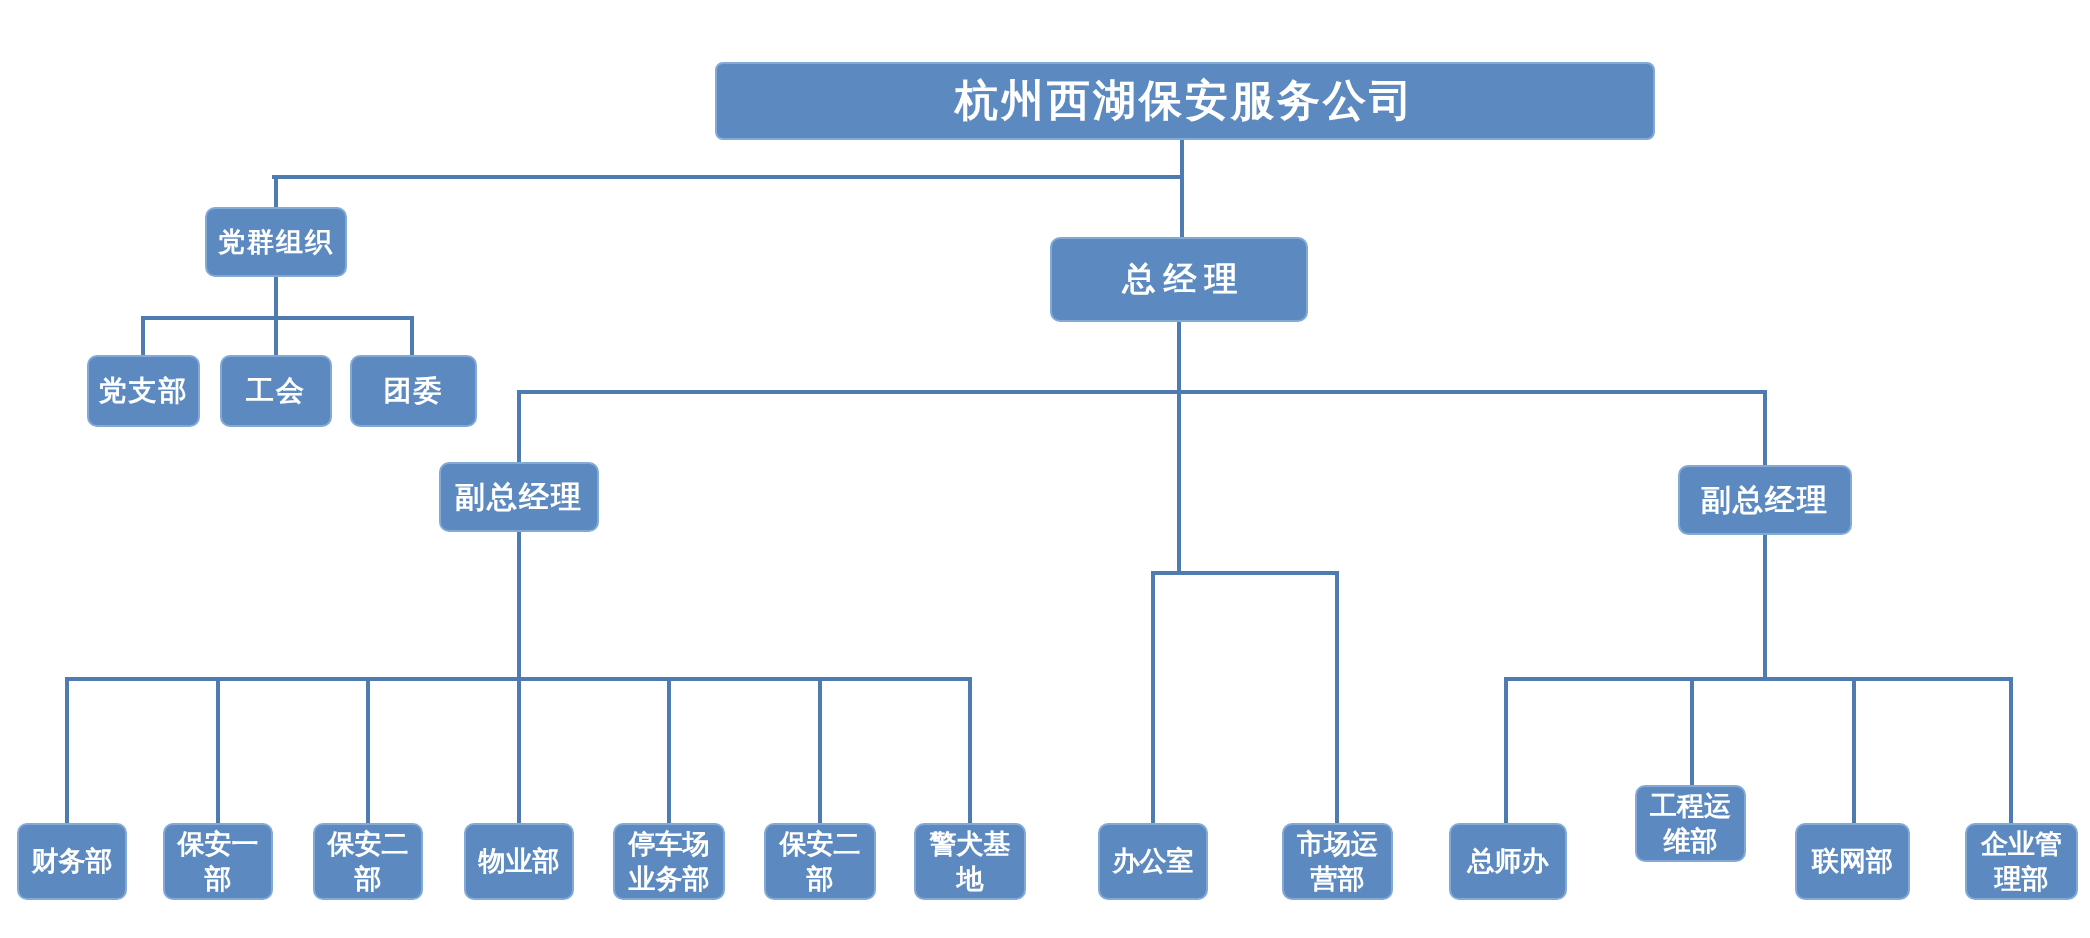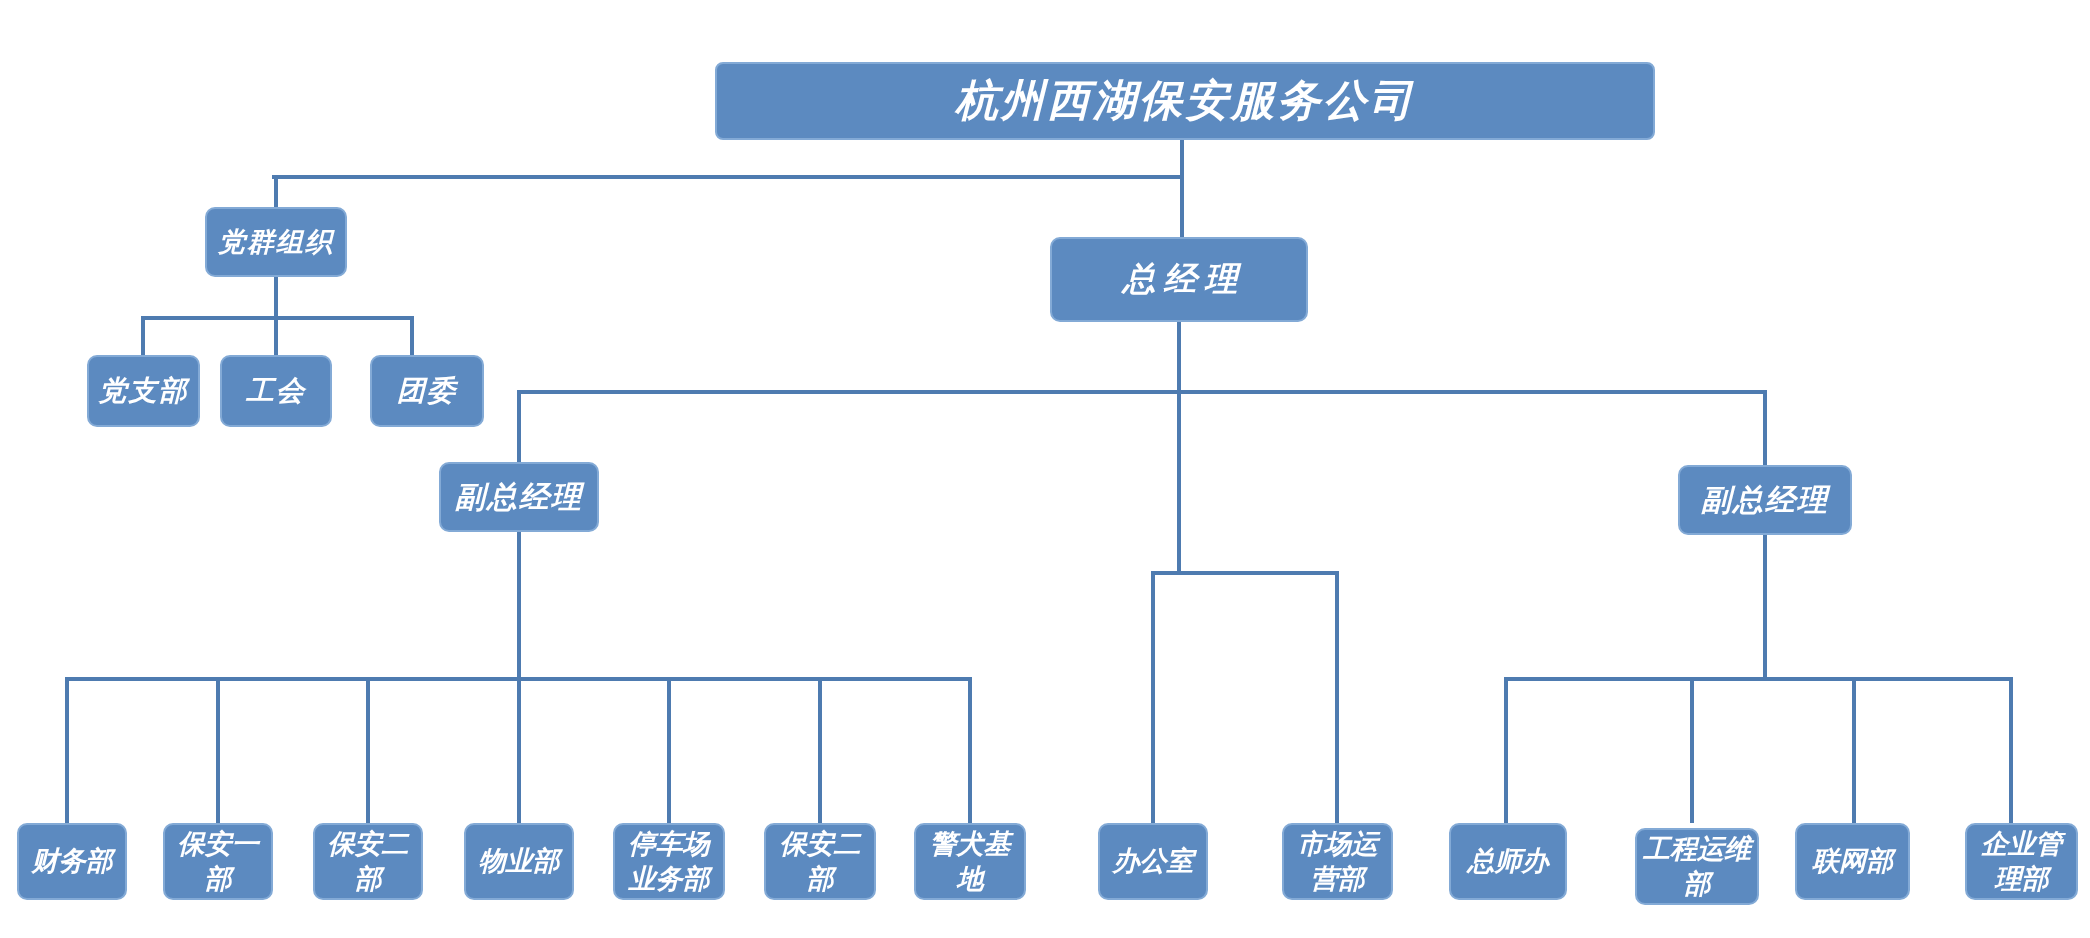--- a/index.html
+++ b/index.html
@@ -10,21 +10,21 @@
     --canvas-bg:#FFFFFF;
   }
   *{box-sizing:border-box;margin:0;padding:0}
   html,body{background:#fff}
   body{font-family:"Liberation Serif","DejaVu Serif",serif;}
   .canvas{position:relative;width:2090px;height:938px;background:var(--canvas-bg);overflow:hidden}
   .node{
     position:absolute;display:flex;align-items:center;justify-content:center;
     text-align:center;background:var(--node-fill);border:2px solid var(--node-border);
     border-radius:10px;color:var(--node-text);font-weight:bold;
-    font-size:27px;line-height:1.28;padding:0 4px;font-style:italic;
+    font-size:27px;line-height:1.28;padding:0 4px;
   }
   .node.title{font-size:43px;letter-spacing:3px;border-radius:8px}
   .node.gm{font-size:33px;letter-spacing:8px;padding-left:14px}
   .node.deputy{font-size:30px;letter-spacing:2px}
   .node.mid{letter-spacing:2px}
   .line{position:absolute;background:var(--connector)}
   .line.h{height:4px}
   .line.v{width:4px}
 </style>
 </head>
@@ -68,36 +68,36 @@
   <div class="line v" style="left:1504px;top:677px;height:146px"></div>
   <div class="line v" style="left:1690px;top:677px;height:146px"></div>
   <div class="line v" style="left:1852px;top:677px;height:146px"></div>
   <div class="line v" style="left:2009px;top:677px;height:146px"></div>
 
   <div class="node title" style="left:715px;top:62px;width:940px;height:78px">杭州西湖保安服务公司</div>
 
   <div class="node mid" style="left:205px;top:207px;width:142px;height:70px">党群组织</div>
   <div class="node mid" style="left:87px;top:355px;width:113px;height:72px;font-size:28px">党支部</div>
   <div class="node mid" style="left:220px;top:355px;width:112px;height:72px;font-size:28px">工会</div>
-  <div class="node mid" style="left:370px;top:355px;width:114px;height:72px;font-size:28px">团委</div>
+  <div class="node mid" style="left:350px;top:355px;width:127px;height:72px;font-size:28px">团委</div>
 
   <div class="node gm" style="left:1050px;top:237px;width:258px;height:85px">总经理</div>
 
   <div class="node deputy" style="left:439px;top:462px;width:160px;height:70px">副总经理</div>
   <div class="node deputy" style="left:1678px;top:465px;width:174px;height:70px">副总经理</div>
 
   <div class="node" style="left:17px;top:823px;width:110px;height:77px">财务部</div>
   <div class="node" style="left:313px;top:823px;width:110px;height:77px">保安二部</div>
   <div class="node" style="left:163px;top:823px;width:110px;height:77px">保安一部</div>
   <div class="node" style="left:464px;top:823px;width:110px;height:77px">物业部</div>
   <div class="node" style="left:613px;top:823px;width:112px;height:77px">停车场业务部</div>
   <div class="node" style="left:764px;top:823px;width:112px;height:77px">保安二部</div>
   <div class="node" style="left:914px;top:823px;width:112px;height:77px">警犬基地</div>
 
   <div class="node" style="left:1098px;top:823px;width:110px;height:77px">办公室</div>
   <div class="node" style="left:1282px;top:823px;width:111px;height:77px">市场运营部</div>
 
   <div class="node" style="left:1449px;top:823px;width:118px;height:77px">总师办</div>
-  <div class="node" style="left:1635px;top:828px;width:124px;height:77px">工程运维部</div>
+  <div class="node" style="left:1635px;top:785px;width:111px;height:77px">工程运维部</div>
   <div class="node" style="left:1795px;top:823px;width:115px;height:77px">联网部</div>
   <div class="node" style="left:1965px;top:823px;width:113px;height:77px">企业管理部</div>
 
 </div>
 
 </body></html>

